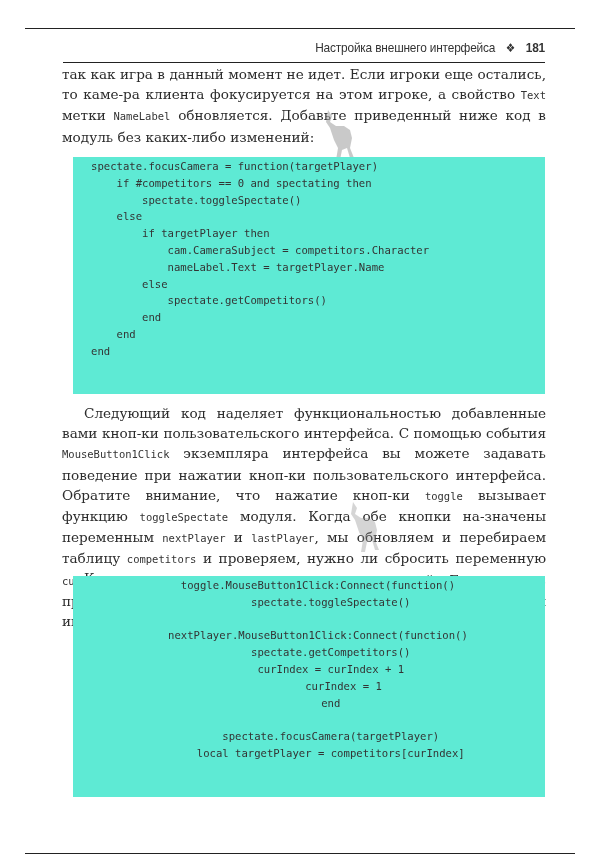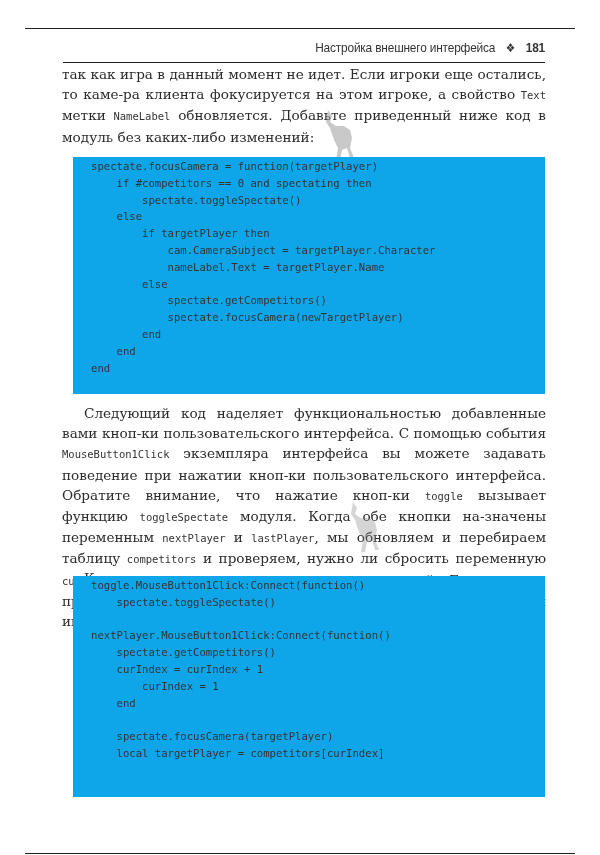--- a/index.html
+++ b/index.html
@@ -12,21 +12,21 @@
   .running-head .sep { margin:0 12px; font-size:12px; }
   .running-head .page { font-weight:bold; }
   .head-rule { position:absolute; left:63px; top:62px; width:482px; height:1px; background:#222; }
   .bottom-rule { position:absolute; left:25px; top:853px; width:550px; height:1px; background:#222; }
 
   .para { position:absolute; left:62px; width:484px; font-size:13.6px; line-height:20.2px;
           text-align:justify; color:#2b2b2b; }
   .para .ind { display:inline-block; width:22px; }
   .mono { font-family:"DejaVu Sans Mono", monospace; font-size:10.5px; color:#333; }
 
-  .code { position:absolute; left:73px; width:472px; background:#0ea5e9;
+  .code { position:absolute; left:73px; width:472px; background:#5eead4;
           font-family:"DejaVu Sans Mono", monospace; font-size:10.6px; color:#333;
           box-sizing:border-box; padding-left:18px; }
   .code .line { height:16.8px; line-height:16.8px; white-space:pre; }
 
   .watermark { position:absolute; left:320px; top:108px; width:40px; height:60px; opacity:0.45; }
   .watermark2 { position:absolute; left:345px; top:500px; width:40px; height:60px; opacity:0.35; }
 </style>
 </head>
 <body>
 
@@ -45,43 +45,42 @@
   <path d="M8 2 L12 8 L10 14 L16 18 L24 18 L30 22 L32 30 L30 40 L34 50 L30 50 L27 40 L22 42 L20 52 L16 52 L18 40 L14 32 L10 20 L6 14 Z" fill="#8a8a8a"></path>
   <text x="6" y="59" font-size="9" font-family="Liberation Sans, sans-serif" font-weight="bold" fill="#8a8a8a">ЛАНЬ</text>
 </svg>
 
 <div class="code" style="top:157px; height:237px; padding-top:1px;">
   <div class="line">spectate.focusCamera = function(targetPlayer)</div>
   <div class="line">    if #competitors == 0 and spectating then</div>
   <div class="line">        spectate.toggleSpectate()</div>
   <div class="line">    else</div>
   <div class="line">        if targetPlayer then</div>
-  <div class="line">            cam.CameraSubject = targetPlayer.Character</div>
+  <div class="line">            cam.CameraSubject = competitors.Character</div>
   <div class="line">            nameLabel.Text = targetPlayer.Name</div>
   <div class="line">        else</div>
   <div class="line">            spectate.getCompetitors()</div>
-  <div class="line">            spectate.focusCamera(newTargetPlayer)</div>
   <div class="line">        end</div>
   <div class="line">    end</div>
   <div class="line">end</div>
 </div>
 
 <div class="para" style="top:403px;">
   <span class="ind"></span><span>Следующий код наделяет функциональностью добавленные вами кноп-ки пользовательского интерфейса. С помощью события </span><span class="mono">MouseButton1Click</span><span> экземпляра интерфейса вы можете задавать поведение при нажатии кноп-ки пользовательского интерфейса. Обратите внимание, что нажатие кноп-ки </span><span class="mono">toggle</span><span> вызывает функцию </span><span class="mono">toggleSpectate</span><span> модуля. Когда обе кнопки на-значены переменным </span><span class="mono">nextPlayer</span><span> и </span><span class="mono">lastPlayer</span><span>, мы обновляем и перебираем таблицу </span><span class="mono">competitors</span><span> и проверяем, нужно ли сбросить переменную </span><span class="mono">curIndex</span><span>, если она вышла за пределы значений. Если индекс правильный, камера игрока фокусируется на игроке с заданным индексом в таблице </span><span class="mono">competitors</span><span>.</span>
 </div>
 
 <svg class="watermark2" viewBox="0 0 40 60">
   <path d="M8 2 L12 8 L10 14 L16 18 L24 18 L30 22 L32 30 L30 40 L34 50 L30 50 L27 40 L22 42 L20 52 L16 52 L18 40 L14 32 L10 20 L6 14 Z" fill="#8a8a8a"></path>
 </svg>
 
 <div class="para" style="top:568px;">
   <span class="ind"></span><span>Код приведен ниже:</span>
 </div>
 
-<div class="code" style="top:576px; height:221px; padding-top:1px;">
+<div class="code" style="top:576px; height:221px; padding-top:1px;text-align:center;">
   <div class="line">toggle.MouseButton1Click:Connect(function()</div>
   <div class="line">    spectate.toggleSpectate()</div>
   <div class="line"></div>
   <div class="line">nextPlayer.MouseButton1Click:Connect(function()</div>
   <div class="line">    spectate.getCompetitors()</div>
   <div class="line">    curIndex = curIndex + 1</div>
   <div class="line">        curIndex = 1</div>
   <div class="line">    end</div>
   <div class="line"></div>
   <div class="line">    spectate.focusCamera(targetPlayer)</div>

